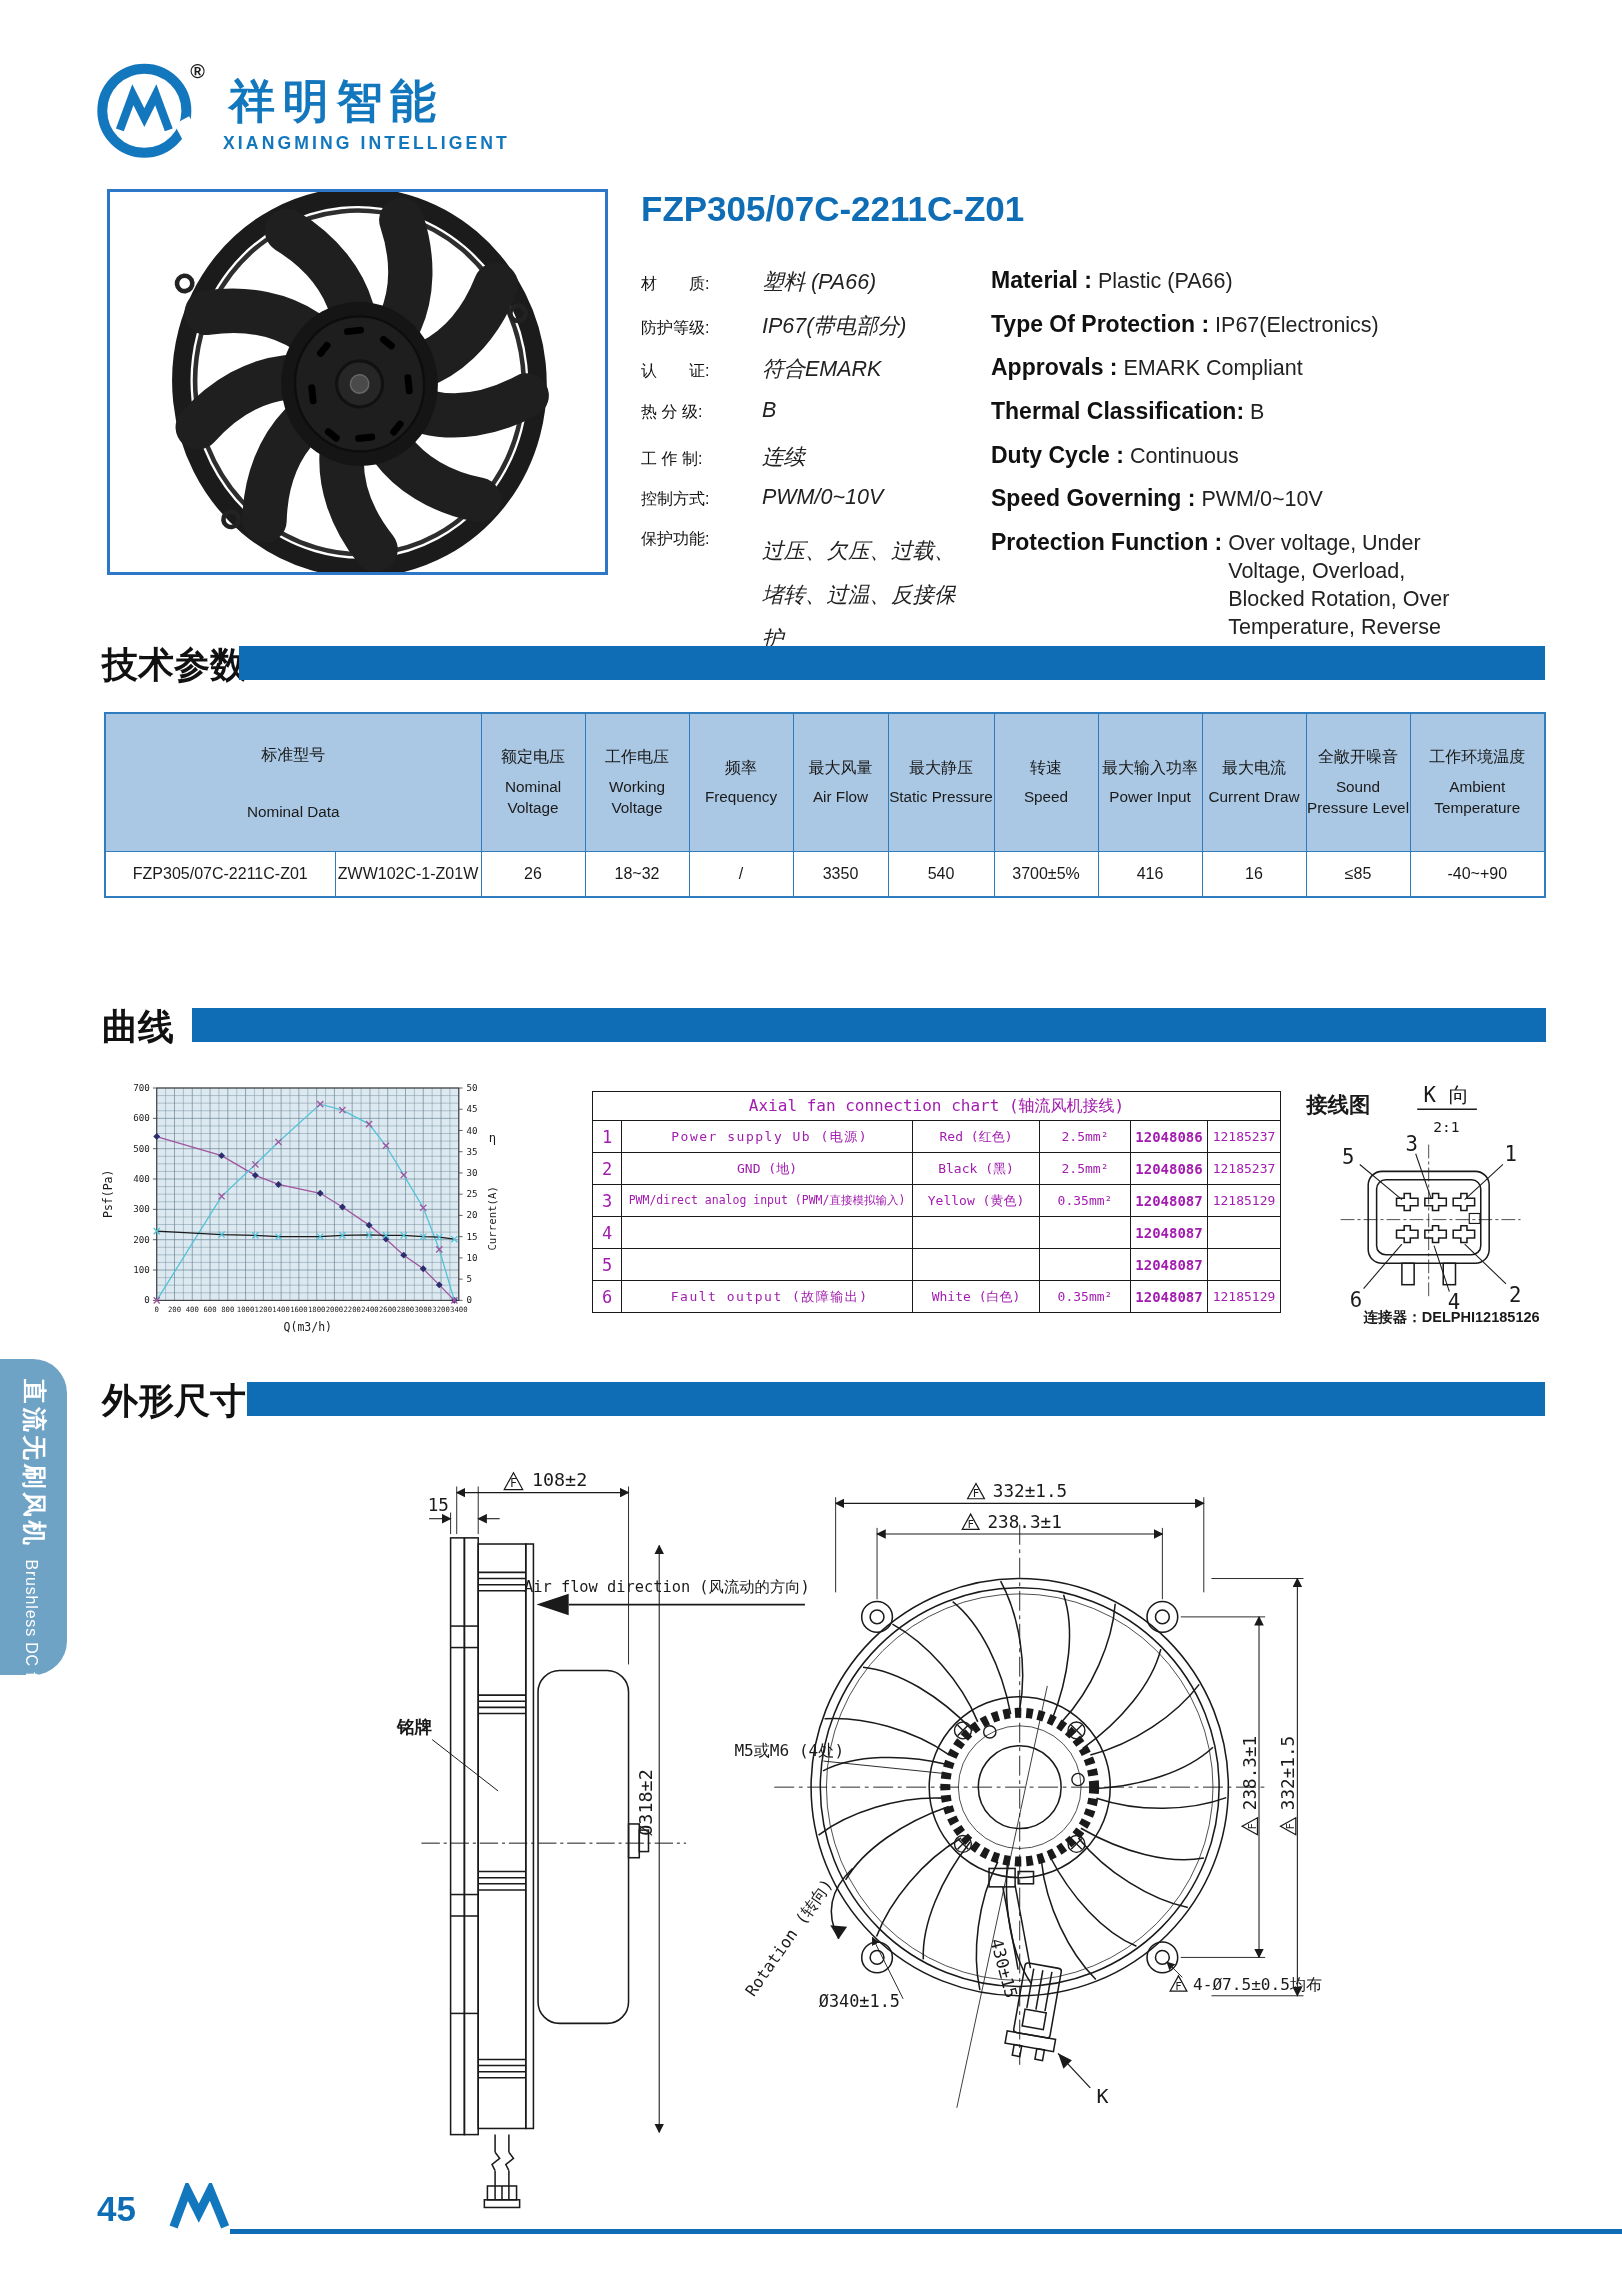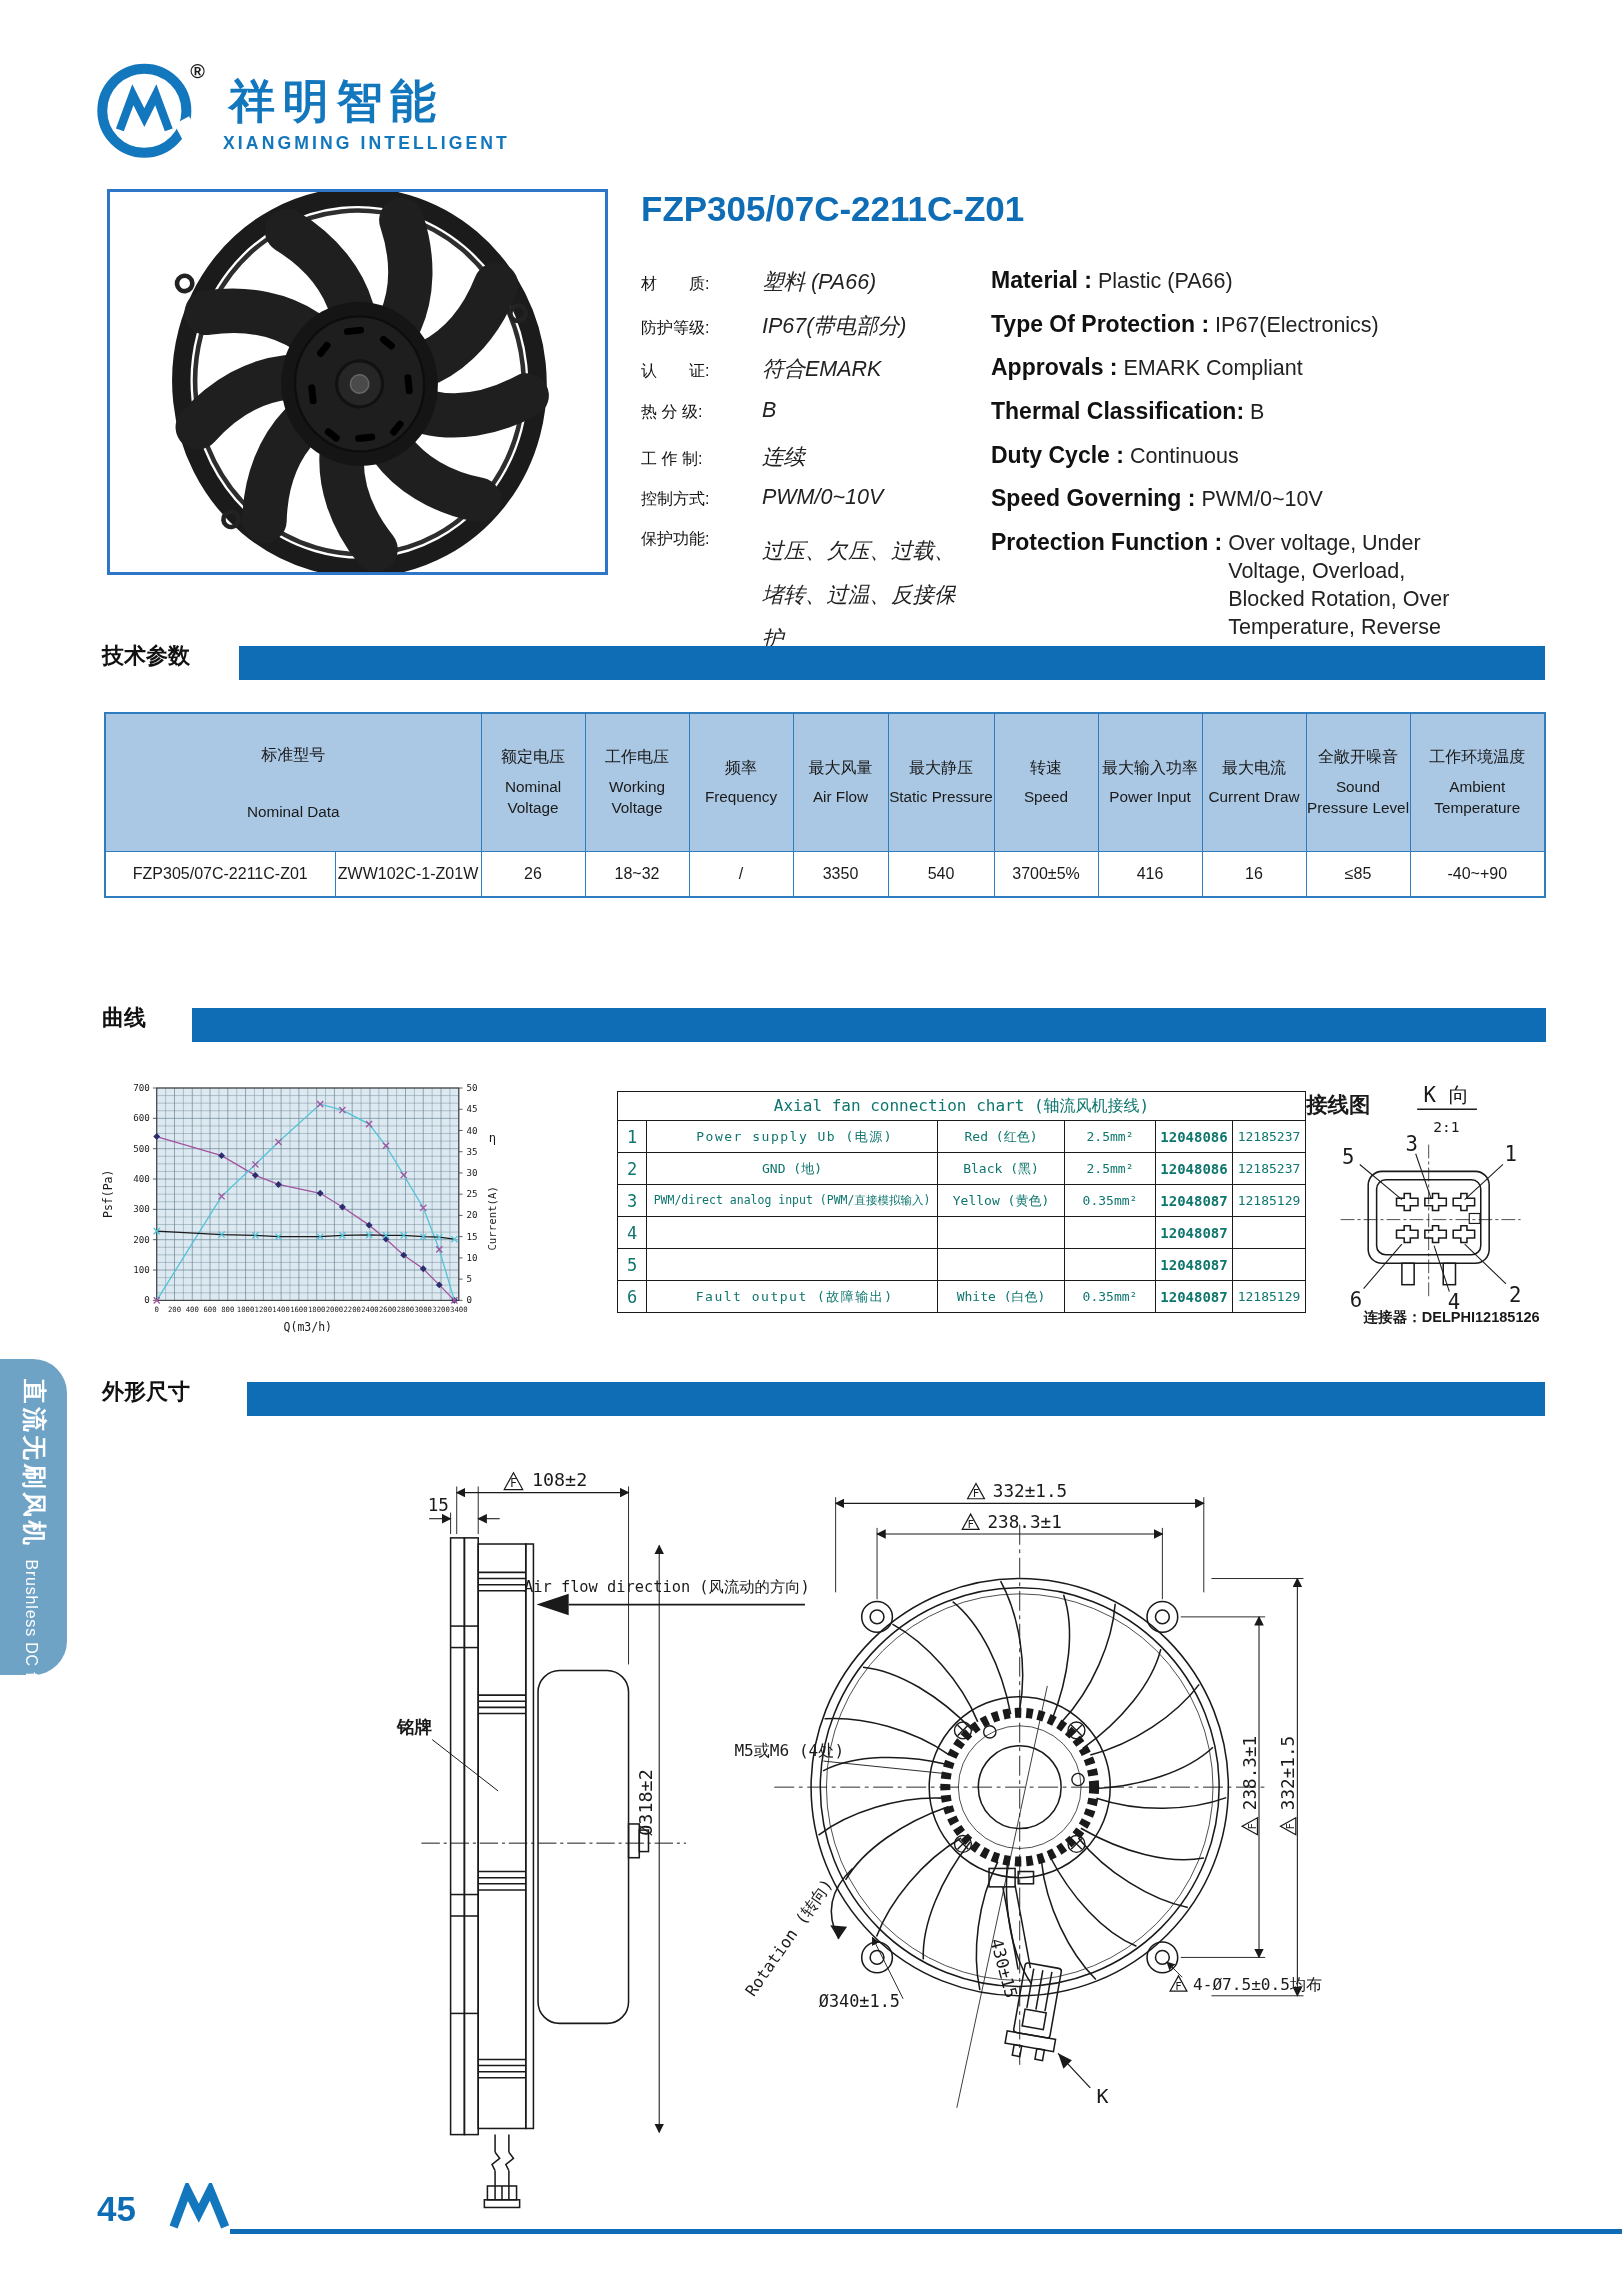--- a/index.html
+++ b/index.html
@@ -14,35 +14,35 @@
   .photo-box{left:107px;top:189px;width:495px;height:380px;border:3.1px solid #2e77c8;background:#fff;}
   .model-title{left:641px;top:189px;font-size:35px;font-weight:bold;color:#0e6db5;}
   .spec-row{left:641px;height:43px;font-size:21.5px;white-space:nowrap;}
   .spec-row .lb{font-weight:normal;font-size:16px;color:#111;display:inline-block;min-width:115px;}
   .spec-row .val{color:#222;font-style:italic;}
   .spec-row-en{left:991px;font-size:21.5px;}
   .spec-row-en .lb{font-weight:bold;font-size:23px;color:#111;}
   .spec-row-en .val{color:#222;}
   .wrapv{display:inline-block;width:230px;white-space:normal;vertical-align:top;line-height:28px;}
   
-  .sec-title{font-size:22px;font-weight:bold;color:#111;}
+  .sec-title{font-size:36px;font-weight:bold;color:#111;}
   .sec-bar{height:34px;background:#0e6db5;}
   
   #tech-table{left:104px;top:712px;width:1442px;border-collapse:collapse;table-layout:fixed;
               border:2.3px solid #2f7dbe;font-size:16px;text-align:center;}
   #tech-table td,#tech-table th{border:1.2px solid #2f7dbe;padding:0;font-weight:normal;color:#1a1a1a;}
   #tech-table .r-head th{background:#aac8e4;height:137px;vertical-align:middle;}
   #tech-table .r-head .en{font-size:15.3px;margin-top:7.7px;line-height:21px;}
   #tech-table .th-main div{line-height:23px;}
   #tech-table .th-main .en{margin-top:35px;}
   #tech-table .r-units td{height:46px;font-size:15.3px;}
   #tech-table .r-data td{height:44px;font-size:16px;}
   
-  #conn-table{left:617px;top:1091px;width:687px;border-collapse:collapse;table-layout:fixed;
-              border:1.5px solid #1a1a1a;color:#0f766e;text-align:center;}
+  #conn-table{left:592px;top:1091px;width:687px;border-collapse:collapse;table-layout:fixed;
+              border:1.5px solid #1a1a1a;color:#a21caf;text-align:center;}
   #conn-table td{border:1.2px solid #1a1a1a;padding:0 1.5px;overflow:hidden;}
   #conn-table .ct-title td{height:28px;font-size:16px;}
   #conn-table .ct-head td{height:29px;font-size:11.5px;}
   #conn-table .ct-row td{height:31px;font-size:13px;}
   #conn-table td.no{font-size:17px;}
   #conn-table td.seal{font-size:14px;font-weight:bold;}
   #conn-table td.sp{letter-spacing:1.5px;padding-left:7px;}
   
   .side-tab{left:0;top:1359px;width:67px;height:316px;background:#6fa3c6;border-radius:0 34px 34px 0;}
   .side-tab .vtext{position:absolute;left:51px;top:20px;transform:rotate(90deg);transform-origin:0 0;

